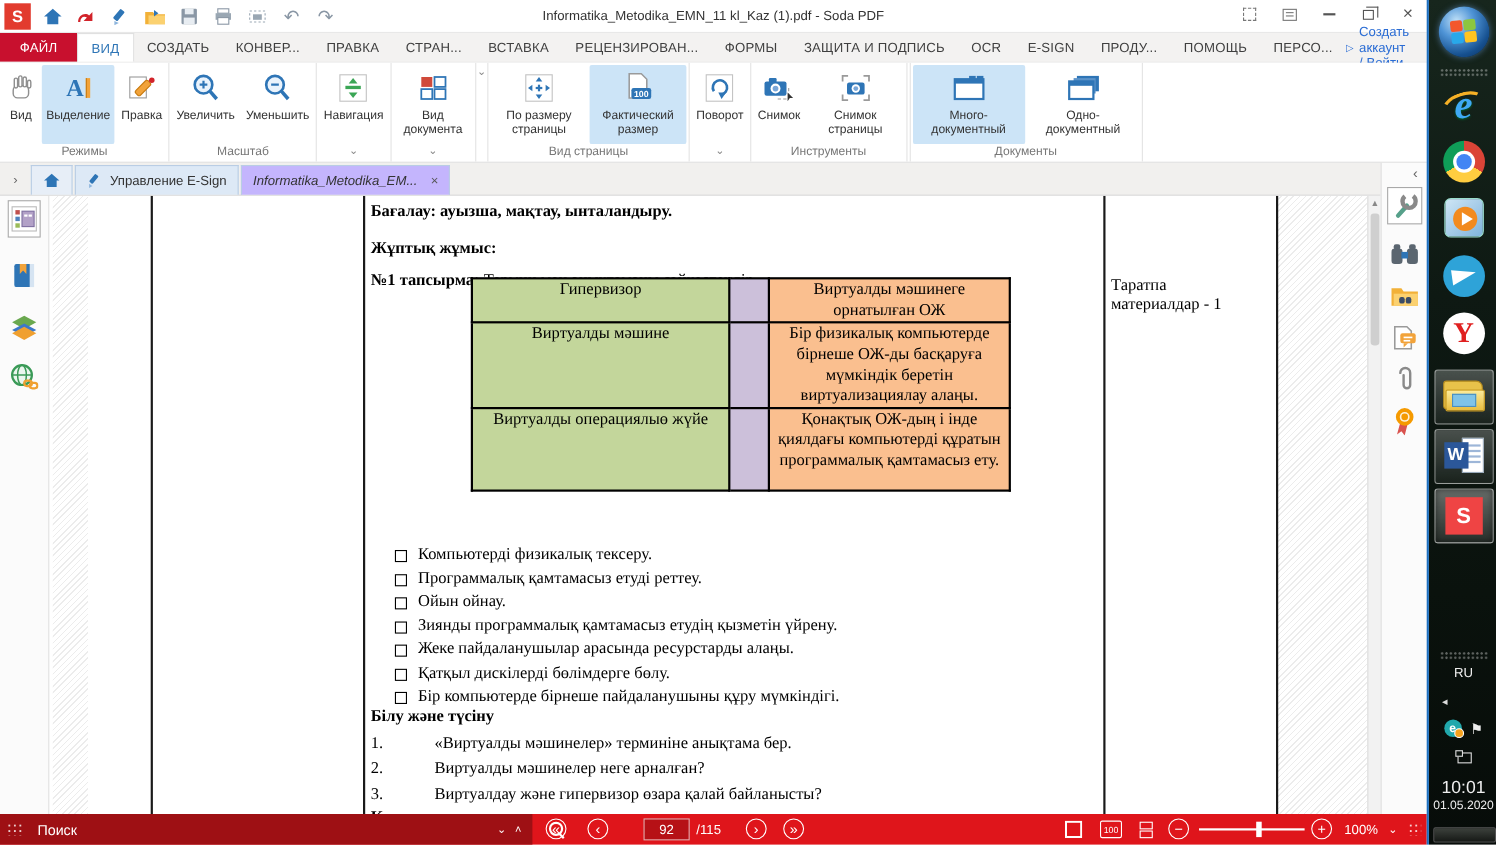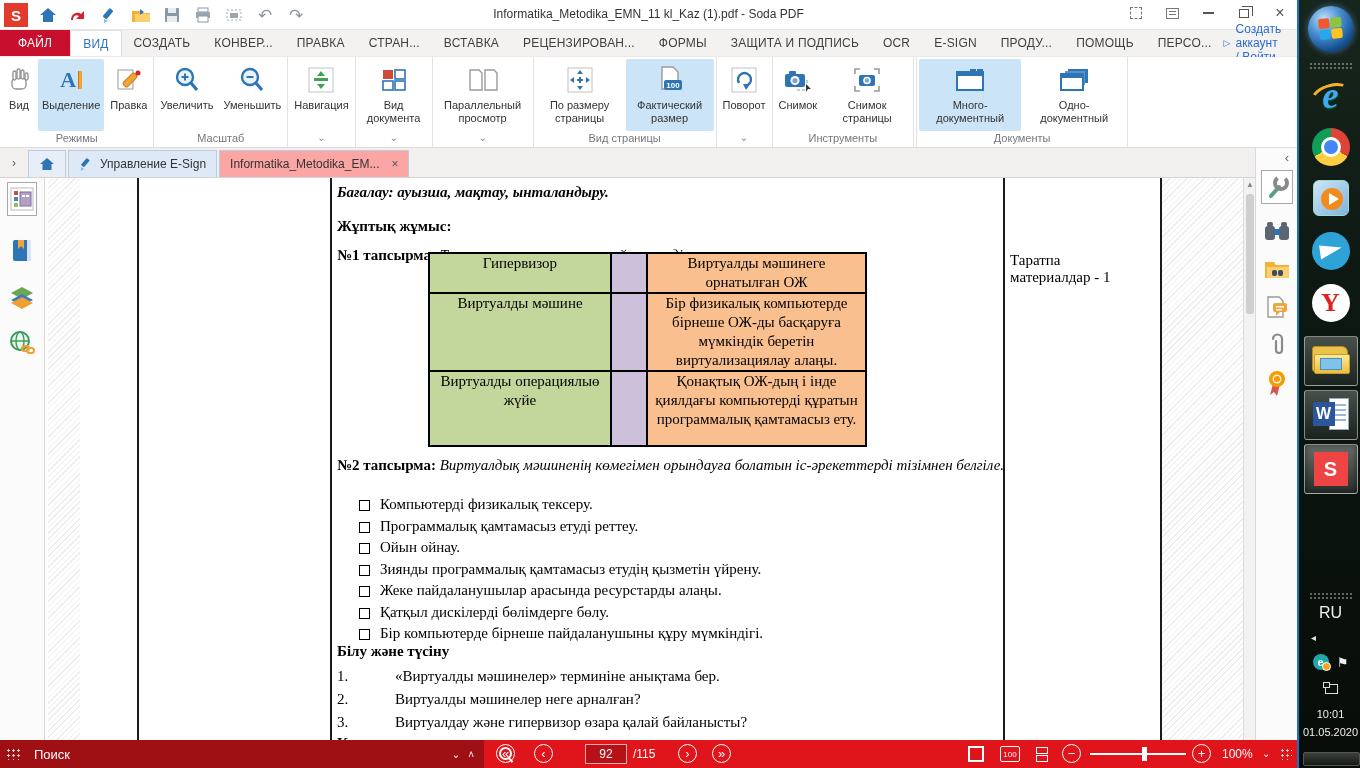--- a/index.html
+++ b/index.html
@@ -43,21 +43,21 @@
 
   
   .icA { color:#2e75b6; font-weight:bold; font-size:22px; font-family:"Liberation Serif",serif; }
   .icAcur { display:inline-block; width:4px; height:18px; background:#f2a33a; margin-left:2px; border-left:1px solid #c97c12; }
 
   
   .doctabs { position:absolute; left:0; top:148px; width:1255px; height:30px; background:#f1f0ee; border-bottom:1px solid #d5d5d5; display:flex; align-items:flex-end; }
   .dt-exp { width:28px; height:29px; display:flex; align-items:center; justify-content:center; color:#666; font-size:12px; }
   .dtab { height:27px; display:flex; align-items:center; gap:6px; padding:0 10px; font-size:12px; color:#333; border:1px solid #b9cde4; border-bottom:none; background:#dde9f6; margin-right:2px; }
   .dtab.home { width:38px; justify-content:center; background:#e7eef7; }
-  .dtab.active { background:#fca5a5; }
+  .dtab.active { background:#c4b5fd;font-style:italic; }
   .dtab .x { color:#555; font-size:12px; margin-left:6px; }
 
   
   .leftstrip { position:absolute; left:0; top:178px; width:45px; height:562px; background:#fbfbfb; border-right:1px solid #d9d9d9; }
   .ls-item { position:absolute; left:7px; width:30px; height:34px; display:flex; align-items:center; justify-content:center; }
   .ls-item.sel { border:1px solid #a9a9a9; background:#fff; }
 
   
   .rightstrip { position:absolute; left:1255px; top:148px; width:42px; height:592px; background:#fbfbfb; border-left:1px solid #d9d9d9; }
   .rs-chev { position:absolute; top:2px; right:8px; color:#666; font-size:13px; }
@@ -68,27 +68,27 @@
   .docarea { position:absolute; left:45px; top:178px; width:1210px; height:562px; background:#fff; overflow:hidden; }
   .hatch { position:absolute; top:0; height:562px; background:repeating-linear-gradient(135deg,#ffffff 0 3px,#ececec 3px 4px); }
   .hatchL { left:3px; width:32px; }
   .hatchR { left:1115px; width:83px; }
   .vline { position:absolute; top:0; width:2px; height:562px; background:#1a1a1a; }
   .docscroll { position:absolute; left:1198px; top:0; width:12px; height:562px; background:#f2f2f2; border-left:1px solid #ddd; }
   .docscroll .up { position:absolute; top:2px; left:2px; color:#888; font-size:8px; }
   .docscroll .thumb { position:absolute; top:16px; left:2px; width:8px; height:120px; background:#cfcfcf; border-radius:3px; }
 
   .dtext { position:absolute; font-family:"Liberation Serif",serif; font-size:15px; color:#000; }
-  .b { font-weight:bold; } .i { font-style:italic; }
+  .b { font-weight:bold; } .i { }
   .maincol { left:292px; width:668px; }
 
   
   table.match { position:absolute; left:383px; top:74px; border-collapse:collapse; font-family:"Liberation Serif",serif; font-size:15px; }
   table.match td { border:2px solid #000; text-align:center; vertical-align:top; line-height:19px; padding:0 6px; }
-  td.cg { background:#c3d69b; width:182px; }
+  td.cg { background:#c3d69b; width:234px; }
   td.cp { background:#ccc0da; width:36px; }
   td.co { background:#fabf8f; width:219px; }
 
   .chk { position:absolute; left:292px; top:318px; width:668px; }
   .chkrow { display:flex; align-items:flex-start; height:21.5px; padding-left:22px; }
   .box { width:11px; height:11px; border:1.6px solid #000; margin:4px 10px 0 0; flex:none; }
 
   .qs { position:absolute; left:292px; top:490px; width:668px; }
   .qrow { display:flex; height:23px; }
   .qnum { width:58px; flex:none; }
@@ -141,29 +141,29 @@
   .ya { width:38px; height:38px; border-radius:50%; background:#fff; color:#e02020; font-weight:bold; font-family:"Liberation Serif",serif; font-size:26px; display:flex; align-items:center; justify-content:center; }
   .expl { position:relative; width:38px; height:30px; }
   .expl .back { position:absolute; left:0; top:0; width:36px; height:26px; background:#e8c24a; border-radius:3px 6px 3px 3px; border:1px solid #b98e1e; }
   .expl .front { position:absolute; left:2px; top:8px; width:36px; height:20px; background:linear-gradient(180deg,#fdeB9a,#e8bd3f); border:1px solid #c79b25; border-radius:2px; }
   .expl .clip { position:absolute; left:8px; top:12px; width:22px; height:12px; background:#7fc3e8; border:1px solid #4a8fc0; }
   .word { position:relative; width:36px; height:34px; }
   .word .page { position:absolute; right:0; top:0; width:20px; height:32px; background:#fff; border:1px solid #9ab; }
   .word .page i { position:absolute; left:3px; width:13px; height:2px; background:#9db6d8; }
   .word .w { position:absolute; left:0; top:4px; width:22px; height:24px; background:#2b579a; color:#fff; font-weight:bold; font-size:16px; display:flex; align-items:center; justify-content:center; }
   .soda { width:34px; height:34px; background:#ef4444; color:#fff; font-weight:bold; font-size:20px; display:flex; align-items:center; justify-content:center; }
-  .tb-ru { color:#eee; font-size:16px; }
+  .tb-ru { color:#eee; font-size:12px; }
   .tb-exp { color:#ddd; font-size:10px; }
   .eset { width:16px; height:16px; border-radius:50%; background:#21a8ac; color:#fff; font-size:11px; font-weight:bold; display:flex; align-items:center; justify-content:center; position:relative; }
   .eset:after { content:""; position:absolute; right:-2px; bottom:-1px; width:7px; height:7px; border-radius:50%; background:#f6a21d; border:1px solid #fff; }
   .flagic { color:#eee; font-size:13px; }
   .netic { position:relative; width:16px; height:14px; }
   .netic:before { content:""; position:absolute; left:2px; top:2px; width:11px; height:8px; border:1.5px solid #ddd; }
   .netic:after { content:""; position:absolute; left:0; top:0; width:5px; height:4px; border:1.5px solid #ddd; background:#0a120d; }
-  .tb-clock { color:#eee; font-size:11px; }
+  .tb-clock { color:#eee; font-size:16px; }
   .tb-date { color:#eee; font-size:11px; }
   .showdesk { position:absolute; left:4px; top:752px; width:57px; height:14px; background:linear-gradient(180deg,#3a3f3a,#15181５); background:linear-gradient(180deg,#3c413c,#161916); border:1px solid #555; border-radius:2px; }
 
   svg { display:block; }
 </style>
 </head>
 <body>
 
 <div id="app">
 
@@ -349,31 +349,20 @@
                 <rect x="14" y="14" width="10" height="9" fill="#fff" stroke="#2e75b6" stroke-width="1.6"></rect>
               </svg>
             </span>
           <span class="rlabel">Вид документа</span>
         </div>
       </div>
       <div class="rglabel arrow">⌄</div>
     </div>
 
     <div class="rgroup">
-      <div class="rbtns">
-        <div class="rbtn w92">
-          <span class="ricon">
-              <svg width="32" height="26">
-                <path d="M3 3 H12 L15 6 V23 H3 Z" fill="#fff" stroke="#9a9a9a" stroke-width="1.4"></path>
-                <path d="M18 3 H27 L30 6 V23 H18 Z" fill="#fff" stroke="#9a9a9a" stroke-width="1.4"></path>
-              </svg>
-            </span>
-          <span class="rlabel">Параллельный просмотр</span>
-        </div>
-      </div>
       <div class="rglabel arrow">⌄</div>
     </div>
 
     <div class="rgroup">
       <div class="rbtns">
         <div class="rbtn w84">
           <span class="ricon">
               <svg width="26" height="26">
                 <rect x="1" y="1" width="24" height="24" fill="#fff" stroke="#c2c2c2"></rect>
                 <g fill="#2e75b6">
@@ -569,21 +558,20 @@
         <td class="co">Қонақтық ОЖ-дың і   інде қиялдағы компьютерді құратын программалық қамтамасыз ету.</td>
       </tr>
     </tbody>
       </table>
 
     <div class="dtext" style="left:965px; top:74px; width:140px;">
       <div>Таратпа</div>
       <div>материалдар -  1</div>
     </div>
 
-    <div class="dtext maincol" style="top:277px; line-height:21px;"><span class="b">№2 тапсырма:</span><span class="i"> Виртуалдық мәшиненің көмегімен орындауға болатын іс-әрекеттерді тізімнен белгіле.</span></div>
 
     <div class="chk dtext">
       <div class="chkrow">
           <span class="box"></span>
           <span>Компьютерді физикалық тексеру.</span>
         </div>
       <div class="chkrow">
           <span class="box"></span>
           <span>Программалық қамтамасыз етуді реттеу.</span>
         </div>

